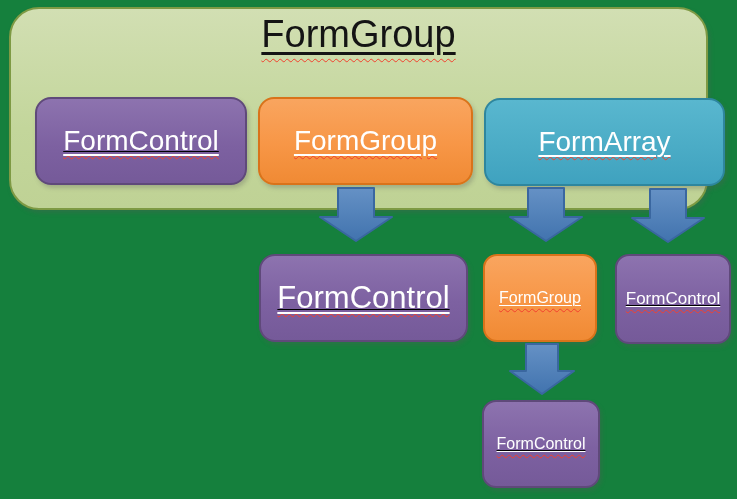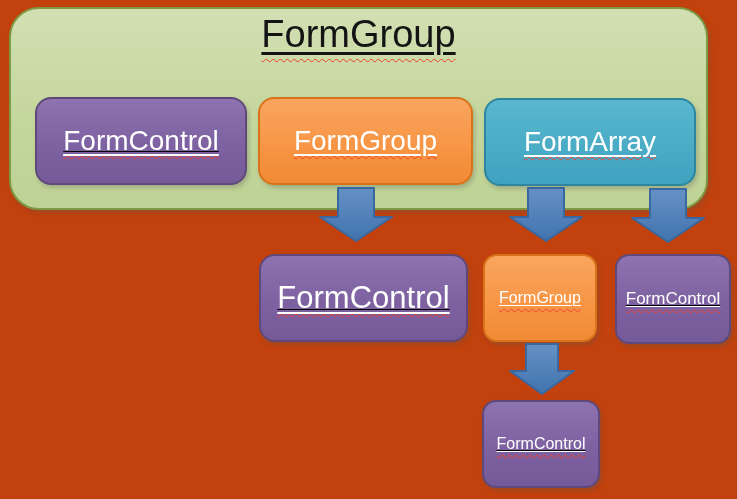--- a/index.html
+++ b/index.html
@@ -1,20 +1,20 @@
 <!DOCTYPE html>
 <html><head>
 <meta charset="utf-8">
 <style>
   html, body { margin: 0; padding: 0; background: #ffffff; }
   #stage {
     position: relative;
     width: 737px;
     height: 499px;
-    background: #c2410c;
+    background: #15803d;
     font-family: "Liberation Sans", sans-serif;
     overflow: hidden;
   }
   .box {
     position: absolute;
     box-sizing: border-box;
     display: flex;
     align-items: center;
     justify-content: center;
     border-style: solid;
@@ -88,21 +88,21 @@
   </div>
 
   <div class="box purple r16" style="left:35px; top:97px; width:212px; height:88px;">
     <span class="sq"><span class="un lbl fs28">FormControl</span></span>
   </div>
 
   <div class="box orange r16" style="left:258px; top:97px; width:215px; height:88px;">
     <span class="sq"><span class="un lbl fs28">FormGroup</span></span>
   </div>
 
-  <div class="box teal r16" style="left:484px; top:98px; width:212px; height:88px;">
+  <div class="box teal r16" style="left:484px; top:98px; width:241px; height:88px;">
     <span class="sq"><span class="un lbl fs28">FormArray</span></span>
   </div>
 
   <svg class="arrow" style="left:318px; top:187px;" width="76" height="56" viewBox="0 0 76 56">
     <defs>
       <linearGradient id="ag" x1="0" y1="0" x2="0" y2="1">
         <stop offset="0" stop-color="#6591c5"></stop>
         <stop offset="1" stop-color="#4173ae"></stop>
       </linearGradient>
     </defs>

